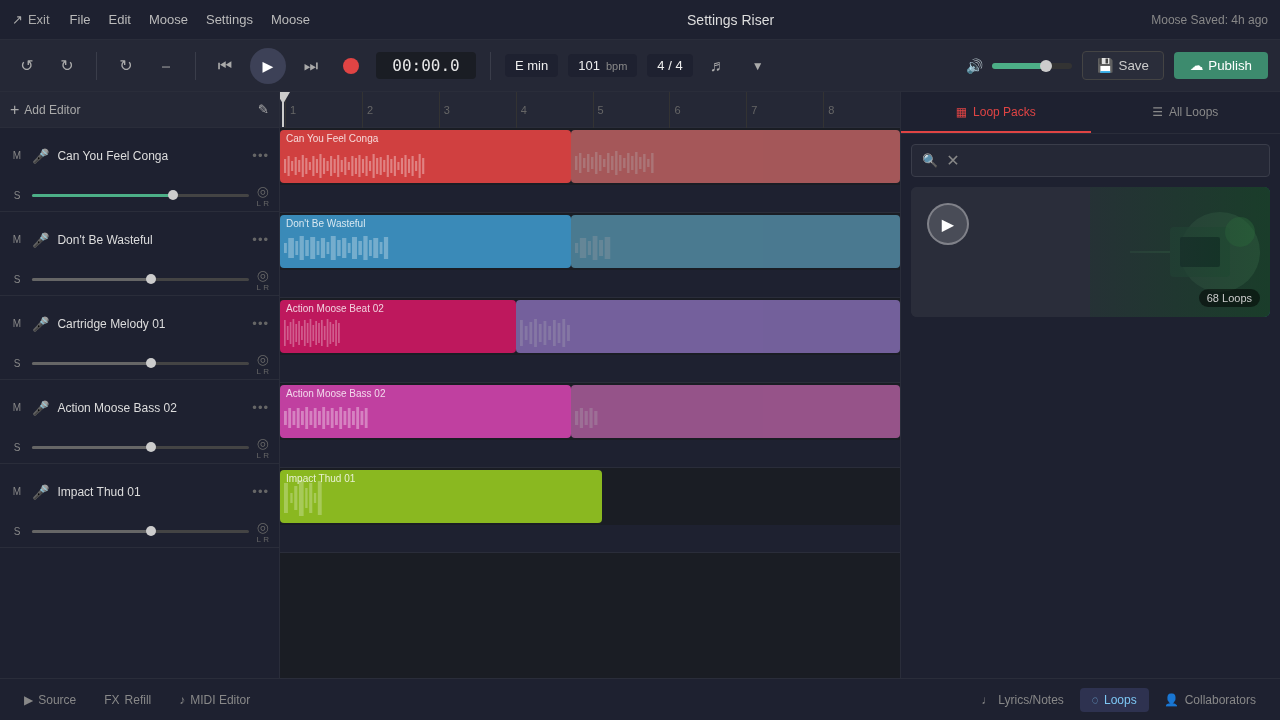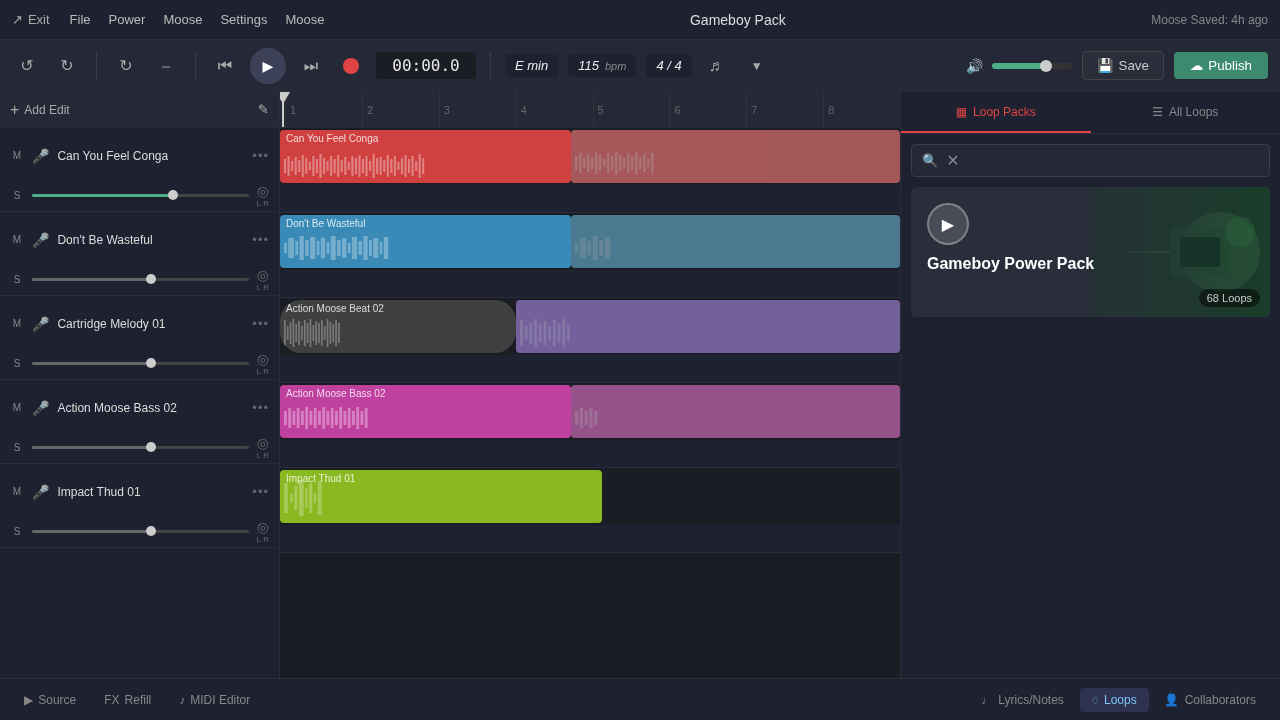--- a/index.html
+++ b/index.html
@@ -69,21 +69,21 @@
     }
     .time-display {
       background: #1a1d24; border-radius: 4px; padding: 4px 12px;
       color: #e8e8e8; font-size: 16px; font-family: monospace; min-width: 100px; text-align: center;
     }
     .transport-divider {
       width: 1px; height: 28px; background: #3a3d4a; margin: 0 4px;
     }
     .transport-info {
       display: flex; align-items: center; gap: 6px;
-      background: #1e2130; border-radius: 4px; padding: 4px 10px; color: #ccc; font-style: italic;
+      background: #1e2130; border-radius: 4px; padding: 4px 10px; color: #ccc;
     }
     .transport-info span { color: #eee; }
     .transport-right {
       display: flex; align-items: center; gap: 8px; margin-left: auto;
     }
     .volume-icon { font-size: 14px; color: #888; }
     .volume-bar {
       width: 80px; height: 6px; background: #333; border-radius: 3px; position: relative;
     }
     .volume-fill {
@@ -393,26 +393,26 @@
 </head>
 <body>
 
 <div id="topbar">
   <div class="topbar-exit">
     <span>↗</span>
     <span>Exit</span>
   </div>
   <div class="topbar-menu">
     <span>File</span>
-    <span>Power</span>
+    <span>Edit</span>
     <span>Moose</span>
     <span>Settings</span>
     <span>Moose</span>
   </div>
-  <div class="topbar-title">Gameboy Pack</div>
+  <div class="topbar-title">Settings Riser</div>
   <div class="topbar-right">Moose Saved: 4h ago</div>
 </div>
 
 <div id="transport">
   <button class="transport-btn">↺</button>
   <button class="transport-btn">↻</button>
   <div class="transport-divider"></div>
   <button class="transport-btn">↻</button>
   <button class="transport-btn">⎯</button>
   <div class="transport-divider"></div>
@@ -421,21 +421,21 @@
   <button class="transport-btn">⏭</button>
   <button class="transport-record">
     <div class="record-dot"></div>
   </button>
   <div class="time-display">00:00.0</div>
   <div class="transport-divider"></div>
   <div class="transport-info">
     <span>E min</span>
   </div>
   <div class="transport-info">
-    <span>115</span>
+    <span>101</span>
     <span style="color:#888;font-size:11px;">bpm</span>
   </div>
   <div class="transport-info">
     <span>4 / 4</span>
   </div>
   <button class="transport-btn">♬</button>
   <button class="transport-btn" style="font-size:12px;">▼</button>
 
   <div class="transport-right">
     <span class="volume-icon">🔊</span>
@@ -454,21 +454,21 @@
     <span>Publish</span>
   </button>
 </div>
 
 <div id="main">
 
   <div id="track-list">
     <div class="track-header-bar">
       <button class="add-track-btn">
         <span style="font-size:16px;">+</span>
-        <span>Add Edit</span>
+        <span>Add Editor</span>
       </button>
       <button class="pencil-btn">✎</button>
     </div>
 
     <div class="track-item">
       <div class="track-main-row">
         <span class="track-m-btn">M</span>
         <span class="track-mic-icon">🎤</span>
         <span class="track-name">Can You Feel Conga</span>
         <span class="track-dots">•••</span>
@@ -722,21 +722,21 @@
               </g>
             </svg>
           </div>
         </div>
       </div>
       <div class="lane-bottom-row"></div>
     </div>
 
     <div class="lane-wrapper">
       <div class="lane-clips-row">
-        <div class="clip-block" style="left:0; width:38%; background:#404040;border-radius:21px;">
+        <div class="clip-block" style="left:0; width:38%; background:#be185d;">
           <div class="clip-label">Action Moose Beat 02</div>
           <div style="position:absolute;bottom:0;left:0;right:0;height:35px;padding:0 4px;">
             <svg width="100%" height="30" viewBox="0 0 400 30" preserveAspectRatio="none">
               <g fill="rgba(255,255,255,0.3)">
                 <rect x="0" y="2" width="3" height="26"></rect>
                   <rect x="5" y="8" width="3" height="14"></rect>
                   <rect x="10" y="4" width="3" height="22"></rect>
                   <rect x="15" y="1" width="3" height="28"></rect>
                   <rect x="20" y="6" width="3" height="18"></rect>
                   <rect x="25" y="3" width="3" height="24"></rect>
@@ -883,21 +883,20 @@
               <circle cx="150" cy="45" r="15" fill="#2a6a3a" opacity="0.5"></circle>
               <line x1="80" y1="65" x2="40" y2="65" stroke="#3a7a4a" stroke-width="2" opacity="0.4"></line>
             </svg>
           </div>
         </div>
         <div class="pack-overlay"></div>
         <div class="pack-content">
           <div class="pack-play-btn">
             <span>▶</span>
           </div>
-          <div class="pack-title">Gameboy Power Pack</div>
         </div>
         <div class="pack-loops-badge">68 Loops</div>
       </div>
     </div>
   </div>
 </div>
 
 <div id="bottom-bar">
   <button class="bottom-btn">
     <span>▶</span>

